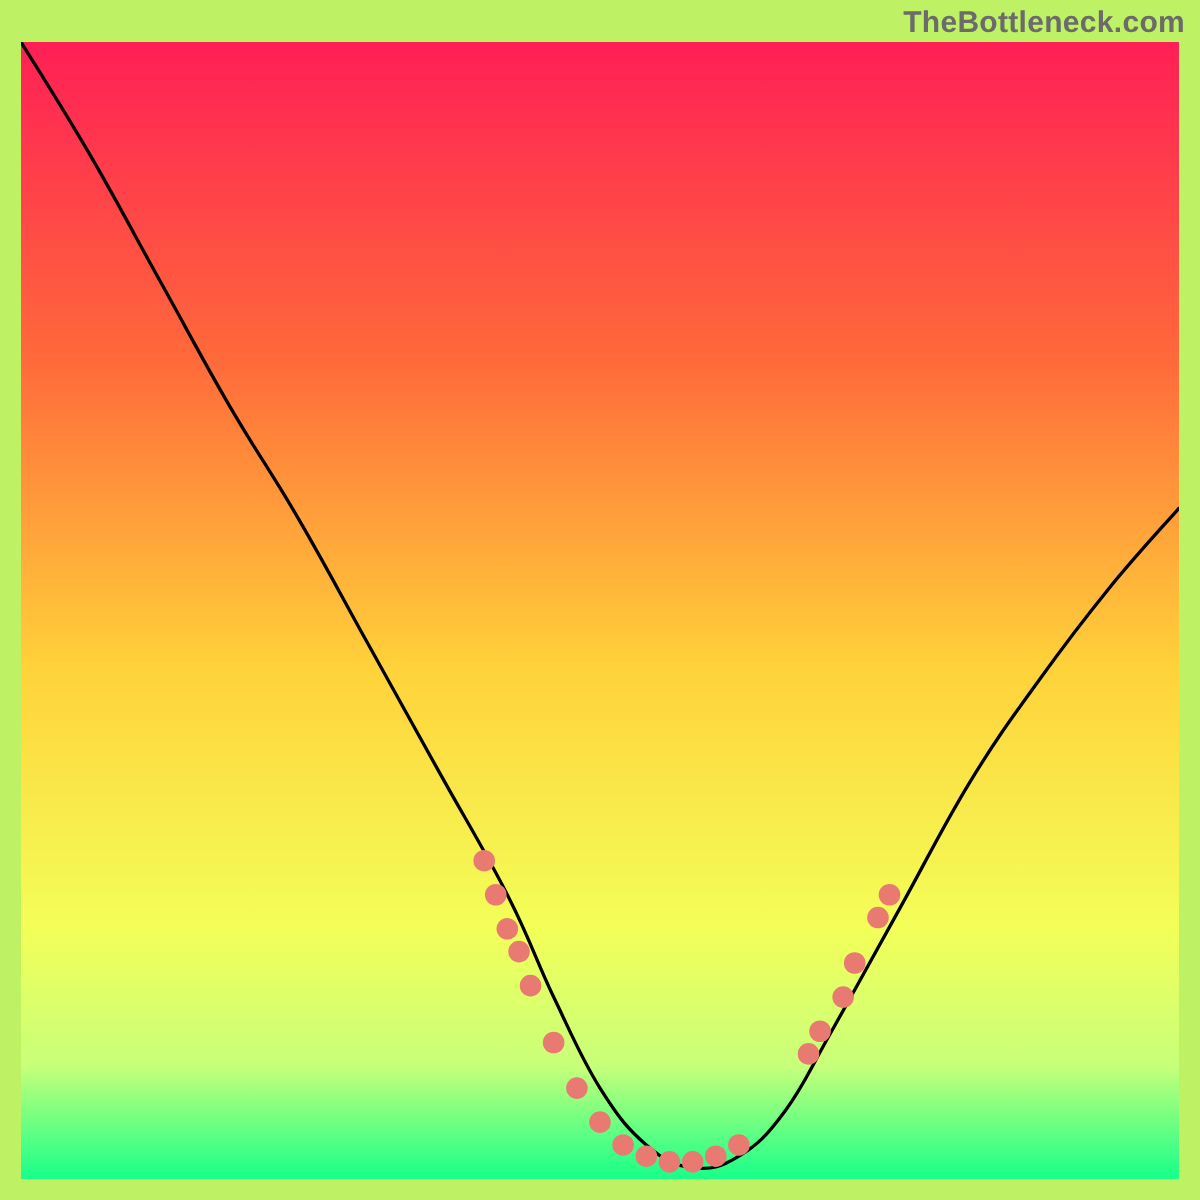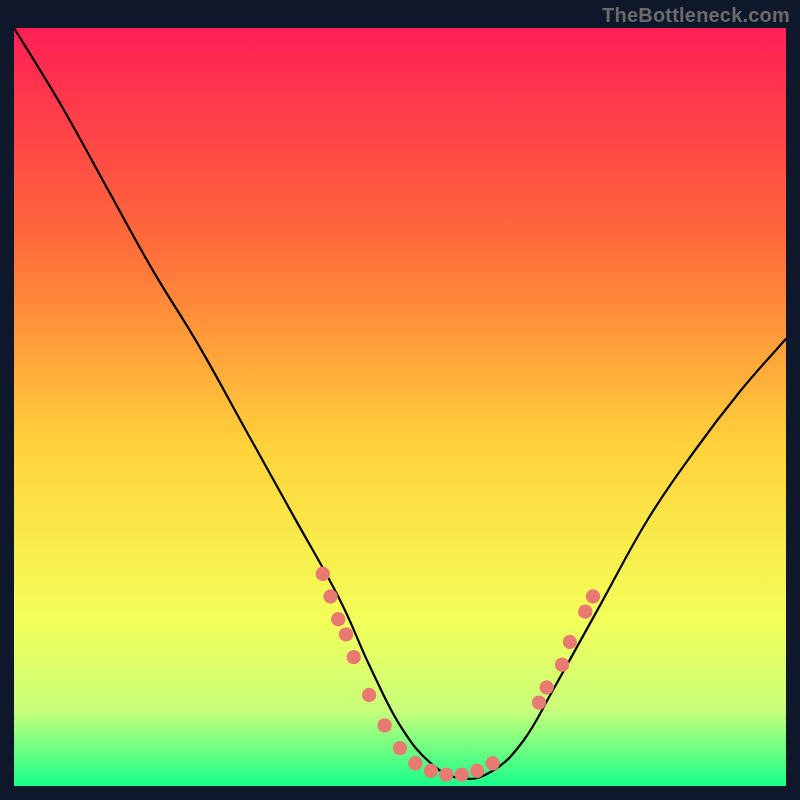--- a/index.html
+++ b/index.html
@@ -8,21 +8,21 @@
     width: 800px;
     height: 800px;
     background: #000;
     overflow: hidden;
     font-family: Arial, Helvetica, sans-serif;
   }
   .stage {
     position: relative;
     width: 800px;
     height: 800px;
-    background: #0f172a;
+    background: #bef264;
   }
   .watermark {
     position: absolute;
     top: 4px;
     right: 10px;
     color: #6b6b6b;
     font-size: 20px;
     font-weight: 600;
     letter-spacing: 0.2px;
     z-index: 10;

